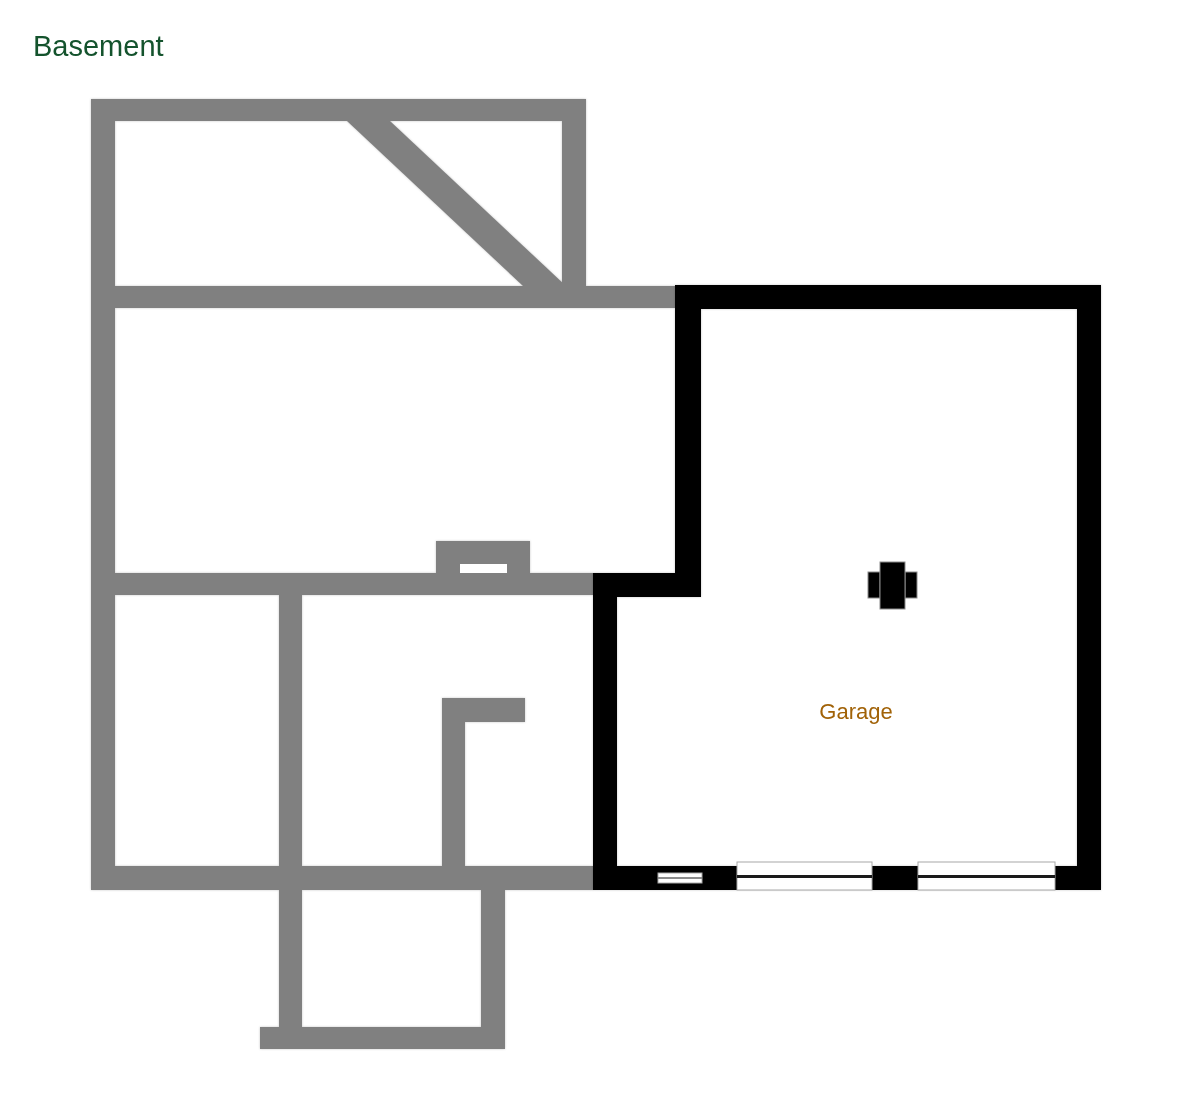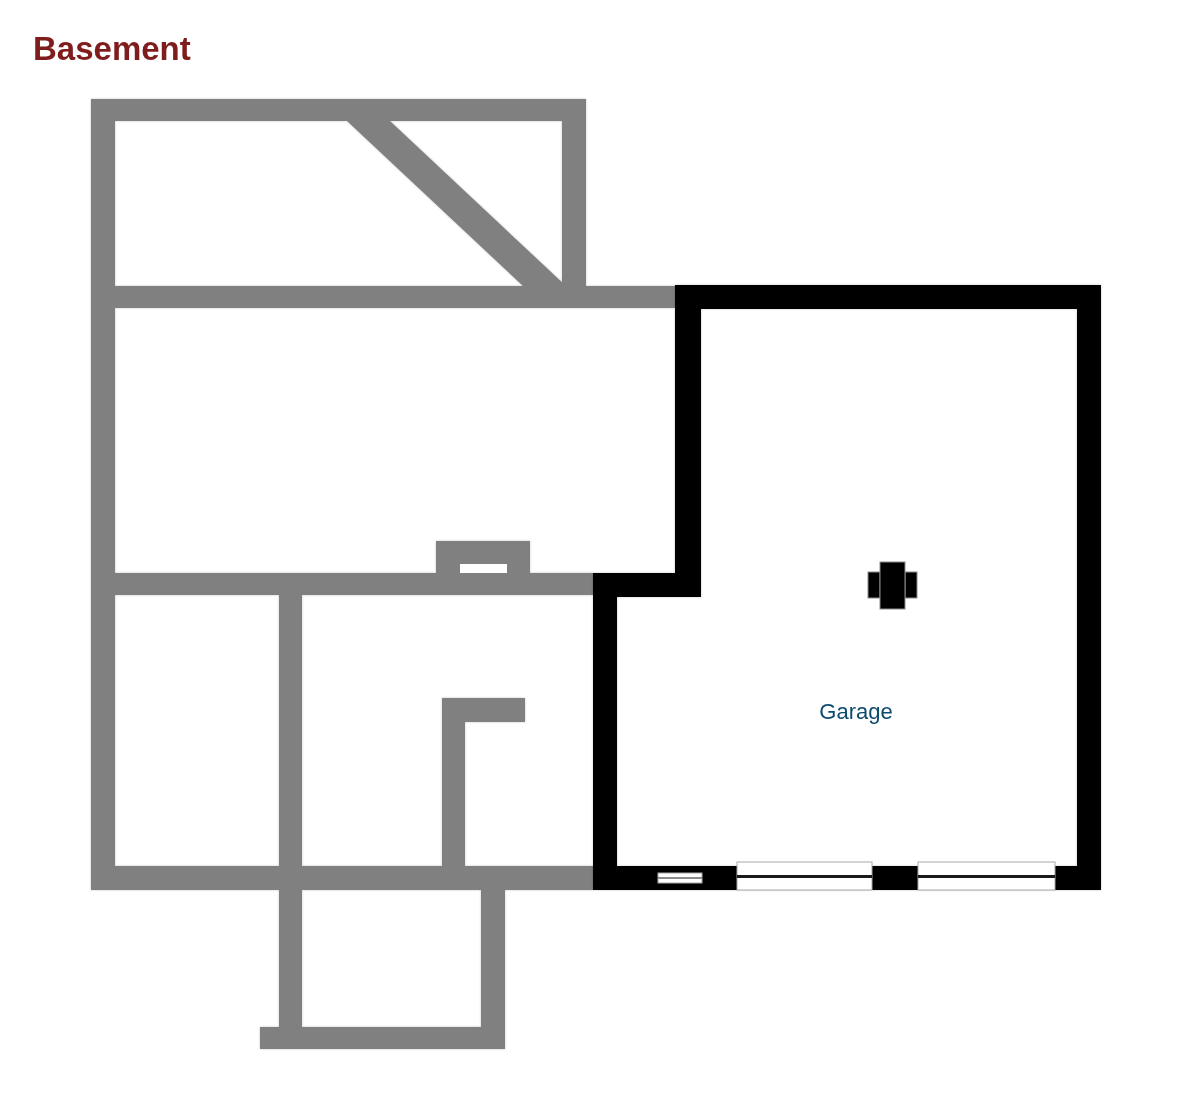--- a/index.html
+++ b/index.html
@@ -13,36 +13,36 @@
     width: 1196px;
     height: 1120px;
     background: #ffffff;
     overflow: hidden;
   }
   .title {
     position: absolute;
     left: 33px;
     top: 30px;
     margin: 0;
-    font-size: 33px;
-    font-weight: bold;
-    color: #7f1d1d;
+    font-size: 29px;
+    font-weight: normal;
+    color: #14532d;
     letter-spacing: 0px;
   }
   .plan-svg {
     position: absolute;
     left: 0;
     top: 0;
   }
   .room-label {
     position: absolute;
     transform: translate(-50%, -50%);
     font-size: 22px;
     font-weight: normal;
-    color: #0c4a6e;
+    color: #a16207;
     white-space: nowrap;
   }
   #gray-walls, #black-walls {
     filter: drop-shadow(0 0 1px rgba(0,0,0,0.22));
   }
 </style>
 </head>
 <body>
 
 <div class="page">

